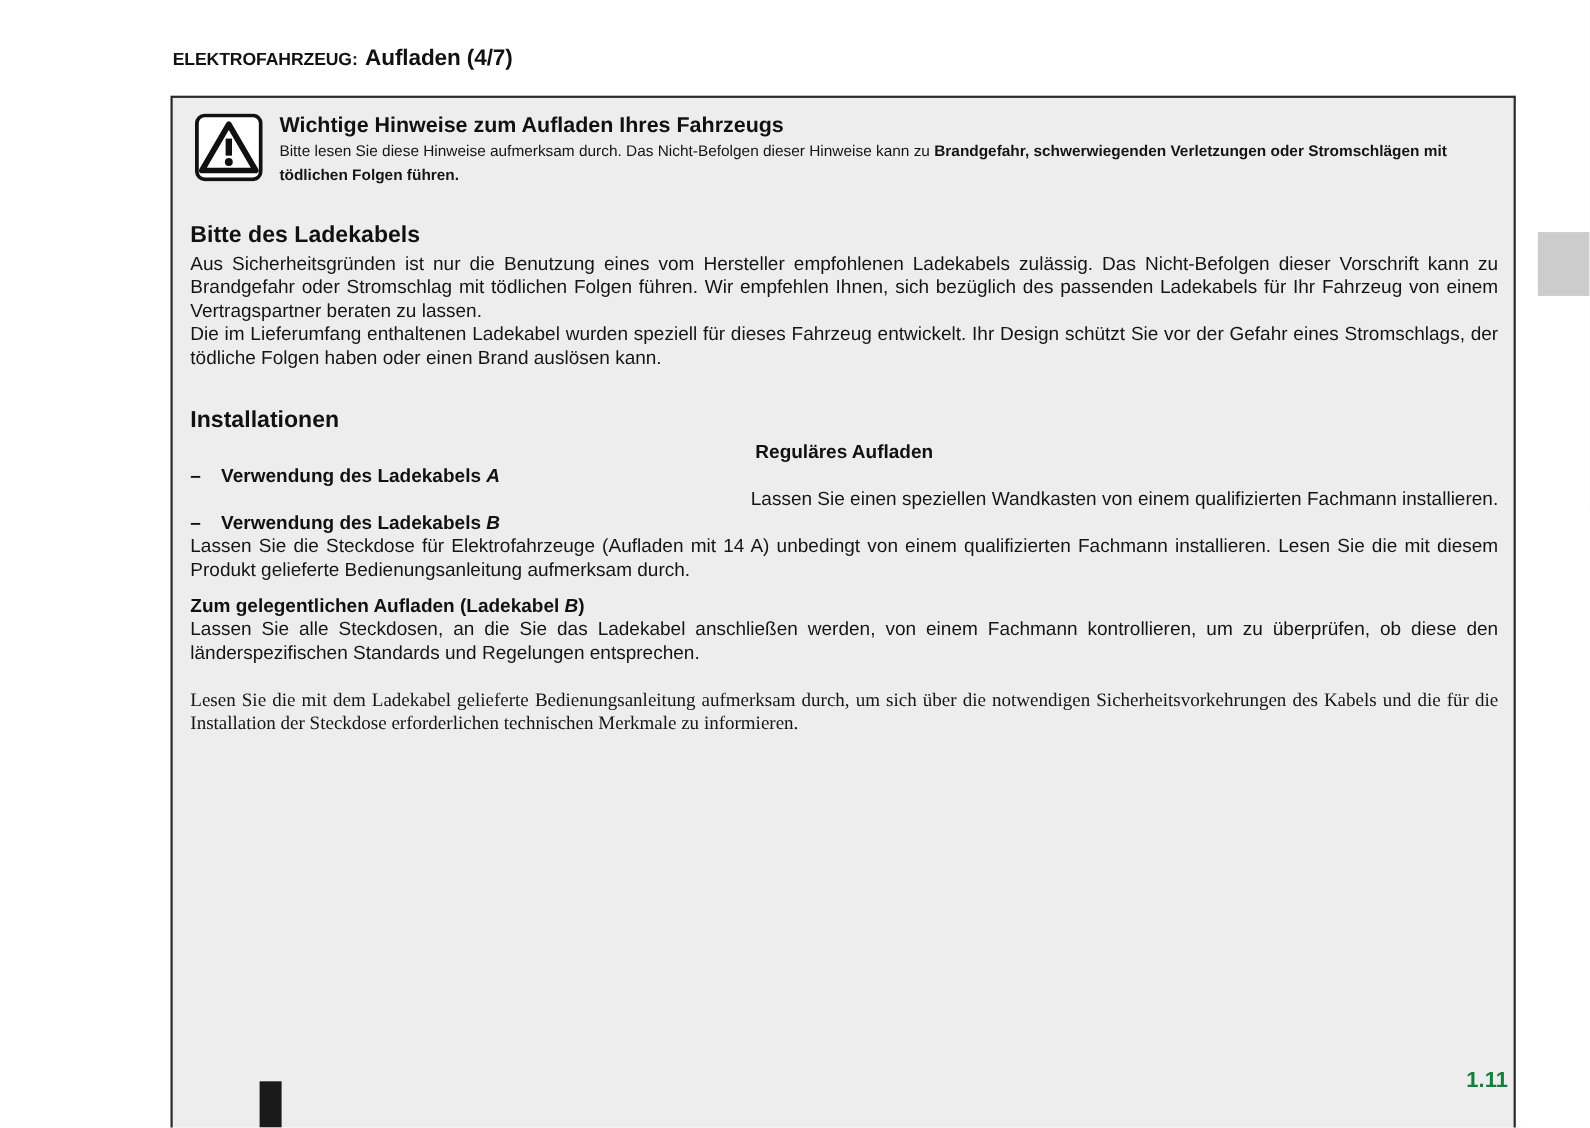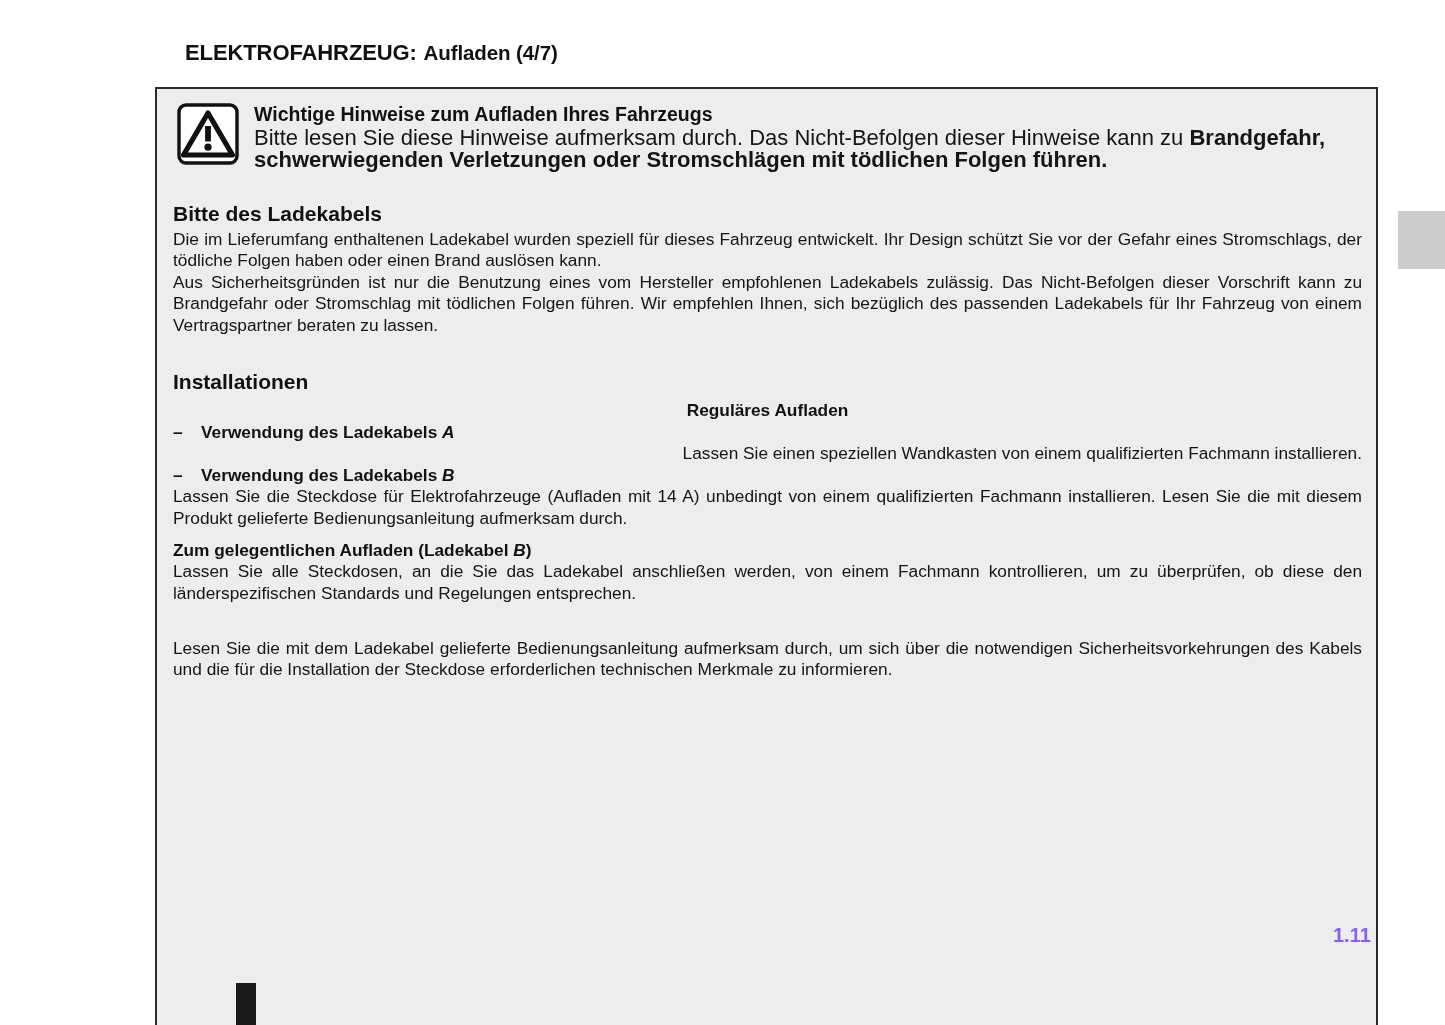--- a/index.html
+++ b/index.html
@@ -21,21 +21,21 @@
   .page-title {
     position: absolute;
     left: 157px;
     top: 38px;
     font-size: 24.5px;
     font-weight: bold;
     letter-spacing: -0.1px;
     white-space: nowrap;
     color: #111111;
   }
-  .page-title .title-main { font-size: 22px; margin-left: 28px; }
+  .page-title .title-main { font-size: 16px; }
   .page-title .title-sub  { font-size: 20.5px; text-align: center; }
 
   
   .chapter-tab {
     position: absolute;
     left: 1398px;
     top: 211px;
     width: 47px;
     height: 58px;
     background: #cccccc;
@@ -48,24 +48,24 @@
     top: 983px;
     width: 20px;
     height: 42px;
     background: #1a1a1a;
   }
 
   
   .page-number {
     position: absolute;
     left: 1333px;
-    top: 924px;
+    top: 971px;
     font-size: 20px;
     font-weight: bold;
-    color: #8b5cf6;
+    color: #15803d;
   }
 
   
   .content-frame {
     position: absolute;
     left: 155px;
     top: 87px;
     width: 1223px;
     height: 1002px;
     border: 2px solid #2a2a2a;
@@ -95,21 +95,21 @@
     margin-left: 15px;
     padding-top: 1px;
   }
   .alert-heading {
     font-size: 19.5px;
     font-weight: bold;
     line-height: 24px;
     color: #111111;
   }
   .alert-body {
-    font-size: 22px;
+    font-size: 14px;
     line-height: 21.5px;
     color: #151515;
     margin-top: 1px;
   }
   .alert-body b { font-weight: bold; }
 
   
   .section {
     position: absolute;
     left: 16px;
@@ -181,22 +181,22 @@
       </svg>
     </div>
     <div class="alert-text">
       <div class="alert-heading">Wichtige Hinweise zum Aufladen Ihres Fahrzeugs</div>
       <div class="alert-body"><span>Bitte lesen Sie diese Hinweise aufmerksam durch. Das Nicht-Befolgen dieser Hinweise kann zu </span><b>Brandgefahr, schwerwiegenden Verletzungen oder Stromschlägen mit tödlichen Folgen führen.</b></div>
     </div>
   </div>
 
   <div class="section" style="top:112px;">
     <h2 class="section-heading">Bitte des Ladekabels</h2>
+    <p class="body-text">Aus Sicherheitsgründen ist nur die Benutzung eines vom Hersteller empfohlenen Ladekabels zulässig. Das Nicht-Befolgen dieser Vorschrift kann zu Brandgefahr oder Stromschlag mit tödlichen Folgen führen. Wir empfehlen Ihnen, sich bezüglich des passenden Ladekabels für Ihr Fahrzeug von einem Vertragspartner beraten zu lassen.</p>
     <p class="body-text">Die im Lieferumfang enthaltenen Ladekabel wurden speziell für dieses Fahrzeug entwickelt. Ihr Design schützt Sie vor der Gefahr eines Stromschlags, der tödliche Folgen haben oder einen Brand auslösen kann.</p>
-    <p class="body-text">Aus Sicherheitsgründen ist nur die Benutzung eines vom Hersteller empfohlenen Ladekabels zulässig. Das Nicht-Befolgen dieser Vorschrift kann zu Brandgefahr oder Stromschlag mit tödlichen Folgen führen. Wir empfehlen Ihnen, sich bezüglich des passenden Ladekabels für Ihr Fahrzeug von einem Vertragspartner beraten zu lassen.</p>
   </div>
 
   <div class="section" style="top:280px;">
     <h2 class="section-heading">Installationen</h2>
 
     <div class="sub-heading" style="margin-top:4px;text-align:center;">Reguläres Aufladen</div>
 
     <div class="bullet-row">
       <span class="bullet-dash">–</span>
       <span class="bullet-label"><span>Verwendung des Ladekabels </span><i>A</i></span>
@@ -206,20 +206,20 @@
     <div class="bullet-row">
       <span class="bullet-dash">–</span>
       <span class="bullet-label"><span>Verwendung des Ladekabels </span><i>B</i></span>
     </div>
     <p class="body-text indent-1">Lassen Sie die Steckdose für Elektrofahrzeuge (Aufladen mit 14 A) unbedingt von einem qualifizierten Fachmann installieren. Lesen Sie die mit diesem Produkt gelieferte Bedienungsanleitung aufmerksam durch.</p>
 
     <div class="sub-heading" style="margin-top:10px;"><span>Zum gelegentlichen Aufladen (Ladekabel </span><em class="bi">B</em><span>)</span></div>
 
     <p class="body-text indent-2">Lassen Sie alle Steckdosen, an die Sie das Ladekabel anschließen werden, von einem Fachmann kontrollieren, um zu überprüfen, ob diese den länderspezifischen Standards und Regelungen entsprechen.</p>
 
-    <p class="body-text indent-2" style="margin-top:34px;">Lesen Sie die mit dem Ladekabel gelieferte Bedienungsanleitung aufmerksam durch, um sich über die notwendigen Sicherheitsvorkehrungen des Kabels und die für die Installation der Steckdose erforderlichen technischen Merkmale zu informieren.</p>
+    <p class="body-text indent-2" style="margin-top:22px;font-family:Liberation Serif, serif;">Lesen Sie die mit dem Ladekabel gelieferte Bedienungsanleitung aufmerksam durch, um sich über die notwendigen Sicherheitsvorkehrungen des Kabels und die für die Installation der Steckdose erforderlichen technischen Merkmale zu informieren.</p>
   </div>
 
 </div>
 
 <div class="page-number">1.11</div>
 
 <div class="edge-marker"></div>
 
 </body></html>

